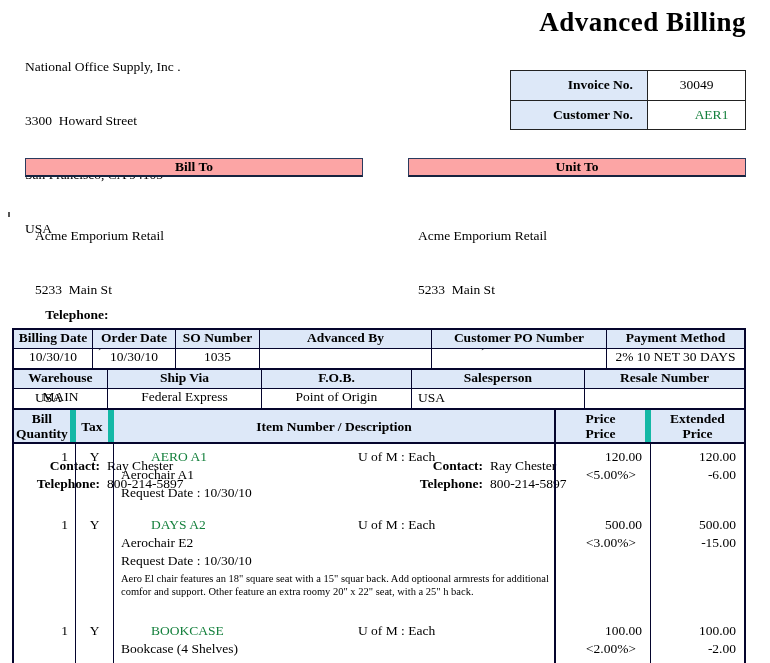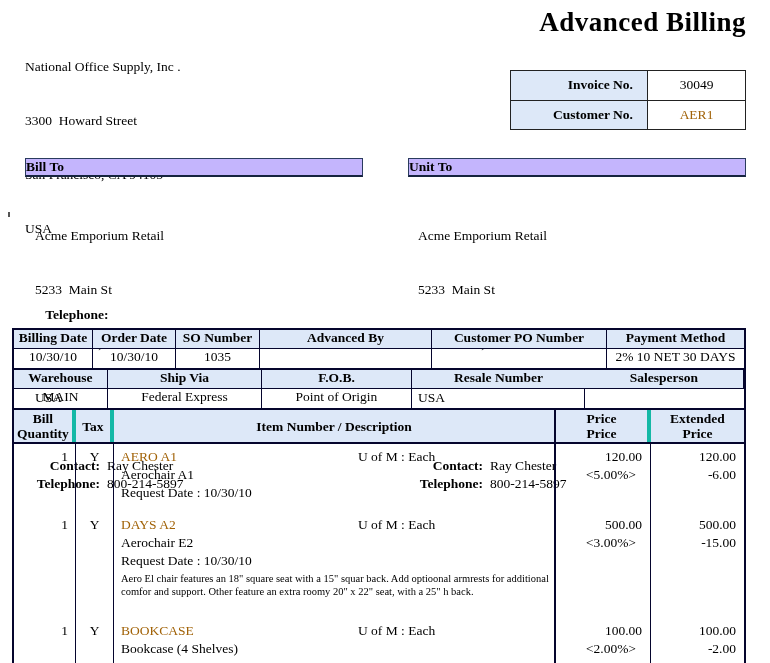--- a/index.html
+++ b/index.html
@@ -16,28 +16,28 @@
   .title { position:absolute; top:7px; right:24px; font-size:27px; font-weight:bold; letter-spacing:0.5px; }
   
   .meta { position:absolute; left:510px; top:70px; width:236px; border:1px solid #222; }
   .meta-row { display:flex; height:29px; }
   .meta-row + .meta-row { border-top:1px solid #222; }
   .meta-label {
     width:137px; background:#dde8f8; border-right:1px solid #222;
     font-weight:bold; text-align:right; padding-right:14px; line-height:28px;
   }
   .meta-value { flex:1; text-align:center; line-height:28px; }
-  .link { color:#a16207; }
+  .link { color:#15803d;padding-left:30px; }
   
   .addr-block { position:absolute; top:158px; width:338px; }
   .addr-block.bill { left:25px; }
   .addr-block.ship { left:408px; }
   .addr-bar {
-    height:19px; background:#c4b5fd; border:1px solid #2a3b5e; border-bottom:2px solid #16233f;
-    font-weight:bold; line-height:16px;
+    height:19px; background:#fca5a5; border:1px solid #2a3b5e; border-bottom:2px solid #16233f;
+    text-align:center; font-weight:bold; line-height:16px;
   }
   .addr-lines { padding:14px 0 0 10px; line-height:18px; white-space:pre-wrap; }
   .contact-rows { margin-top:14px; }
   .contact-row { display:flex; line-height:18px; }
   .contact-row .clabel { width:75px; text-align:right; font-weight:bold; }
   .contact-row .cvalue { padding-left:7px; }
   .stray-mark { position:absolute; left:8px; top:212px; width:2px; height:5px; background:#555; }
   
   .bigtable { position:absolute; left:12px; top:328px; width:734px; }
   .grid { display:grid; }
@@ -47,21 +47,21 @@
   .cell.last { border-right:none; }
   .hcell { background:#dde8f8; font-weight:bold; border-bottom:1px solid #05052d; }
   
   .ihead {
     display:grid; grid-template-columns:62px 38px 442px 95px 1fr;
     border:2px solid #05052d;
   }
   .ihead .hc {
     background:#dde8f8; font-weight:bold; text-align:center;
     display:flex; flex-direction:column; justify-content:center;
-    height:32px; line-height:15px; border-right:4px solid #14b8a6;
+    height:32px; line-height:15px; border-right:6px solid #14b8a6;
   }
   .ihead .hc.thick { border-right:2px solid #05052d; }
   .ihead .hc.last { border-right:none; }
   .ibody {
     display:grid; grid-template-columns:62px 38px 442px 95px 1fr;
     border-left:2px solid #05052d; border-right:2px solid #05052d;
     height:231px;
   }
   .ic { border-right:1px solid #05052d; padding-top:4px; line-height:18px; }
   .ic.qty { text-align:right; padding-right:7px; }
@@ -160,22 +160,22 @@
       <div class="cell">1035</div>
       <div class="cell"></div>
       <div class="cell"></div>
       <div class="cell last">2% 10 NET 30 DAYS</div>
     </div>
 
     <div class="grid g2">
       <div class="cell hcell">Warehouse</div>
       <div class="cell hcell">Ship Via</div>
       <div class="cell hcell">F.O.B.</div>
+      <div class="cell hcell">Salesperson</div>
       <div class="cell hcell last">Resale Number</div>
-      <div class="cell hcell">Salesperson</div>
       <div class="cell">MAIN</div>
       <div class="cell">Federal Express</div>
       <div class="cell">Point of Origin</div>
       <div class="cell"></div>
       <div class="cell last"></div>
     </div>
 
     <div class="ihead">
       <div class="hc">
         <span>Bill</span>

